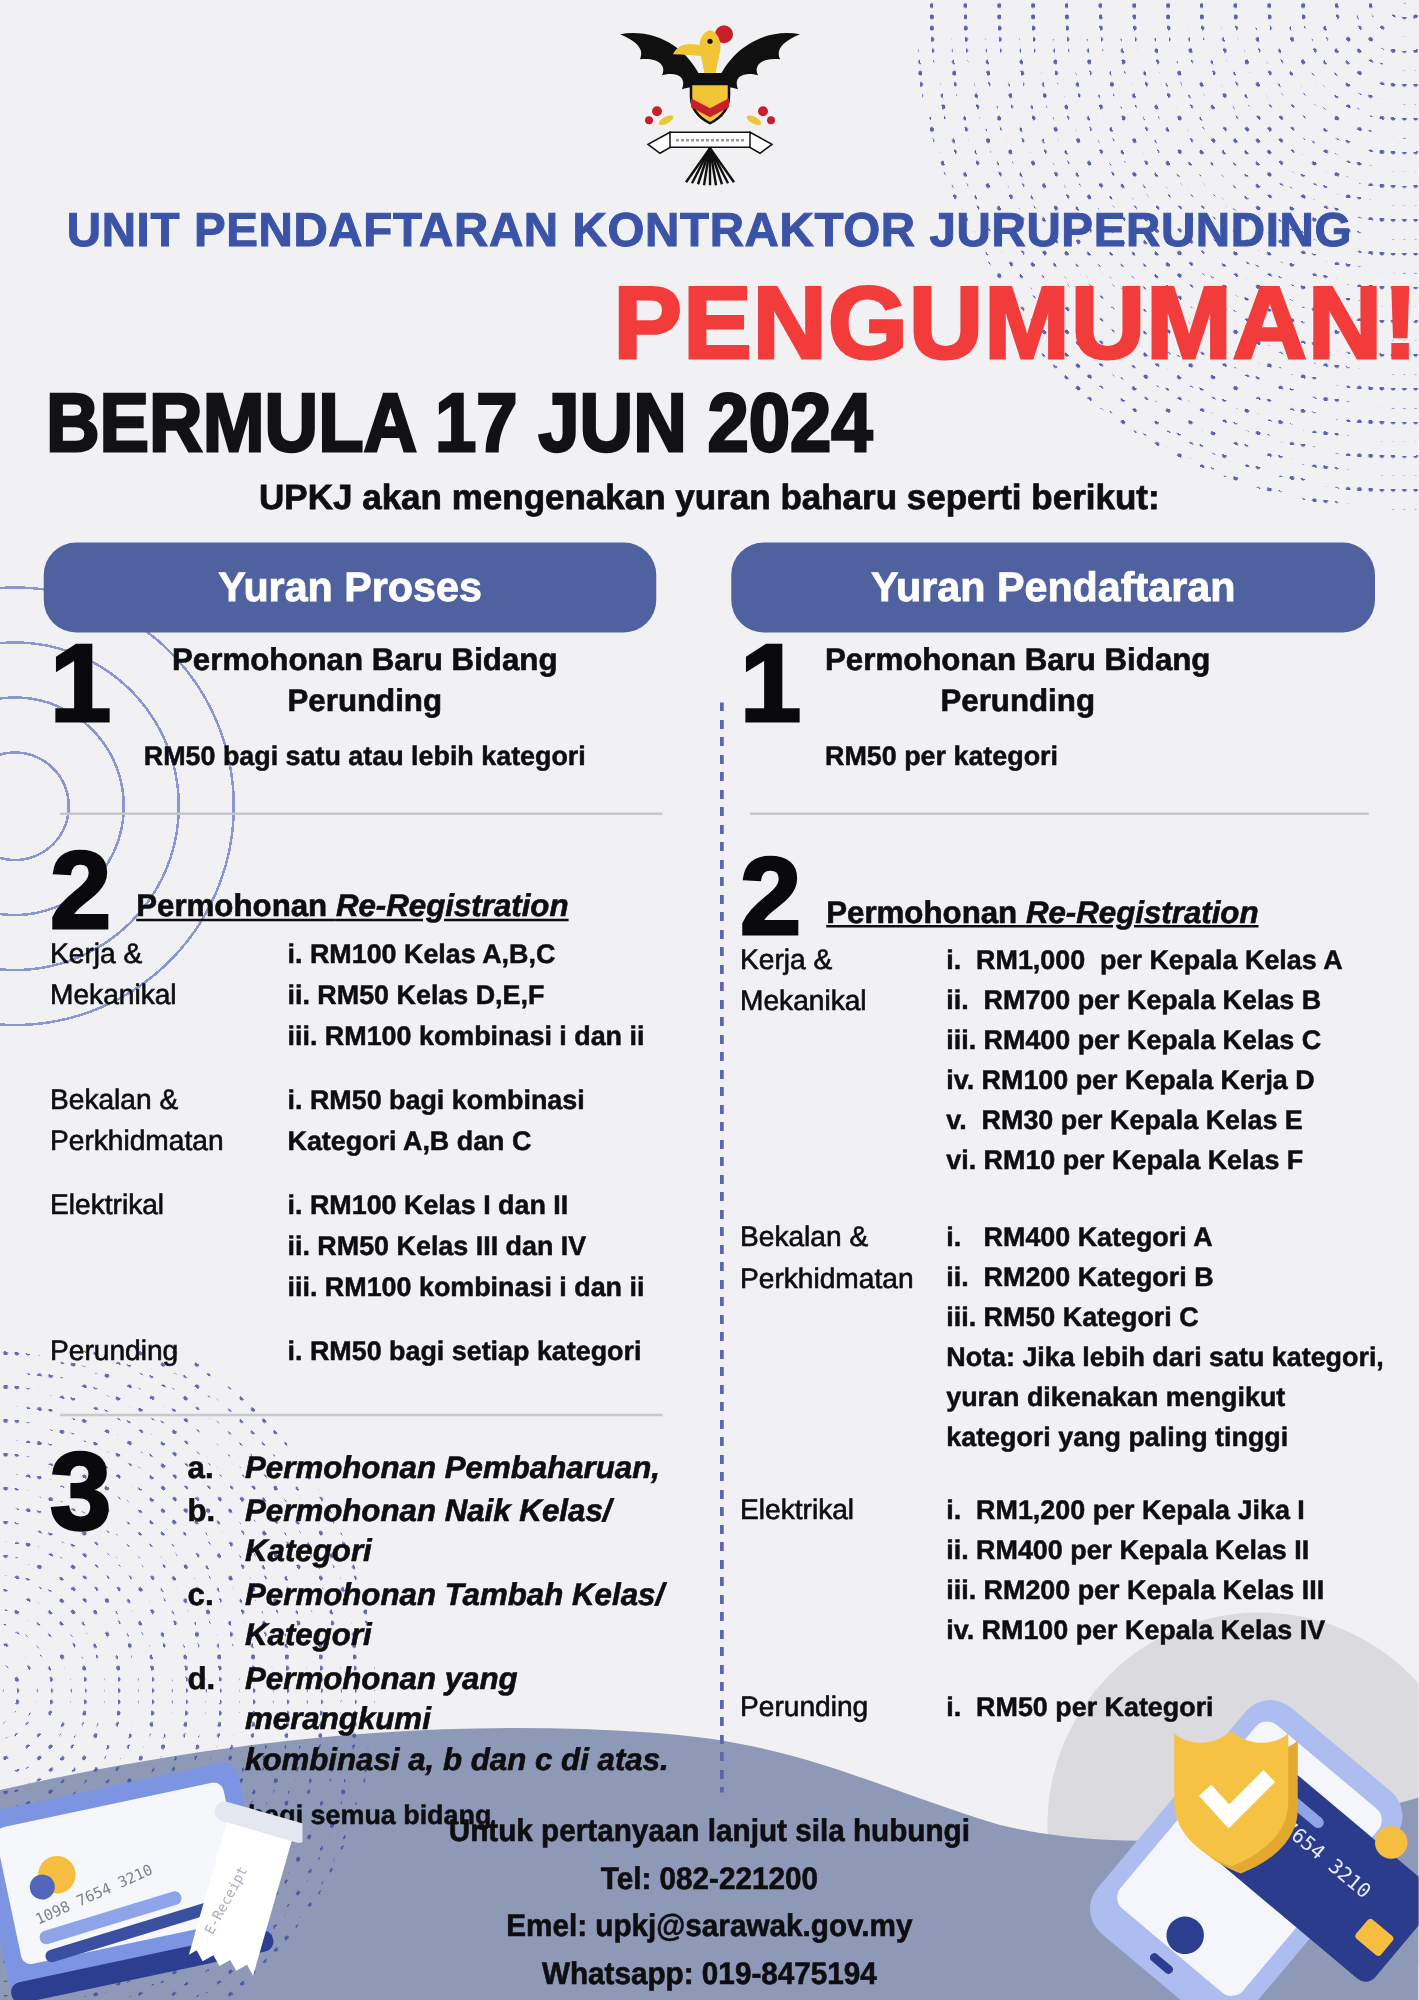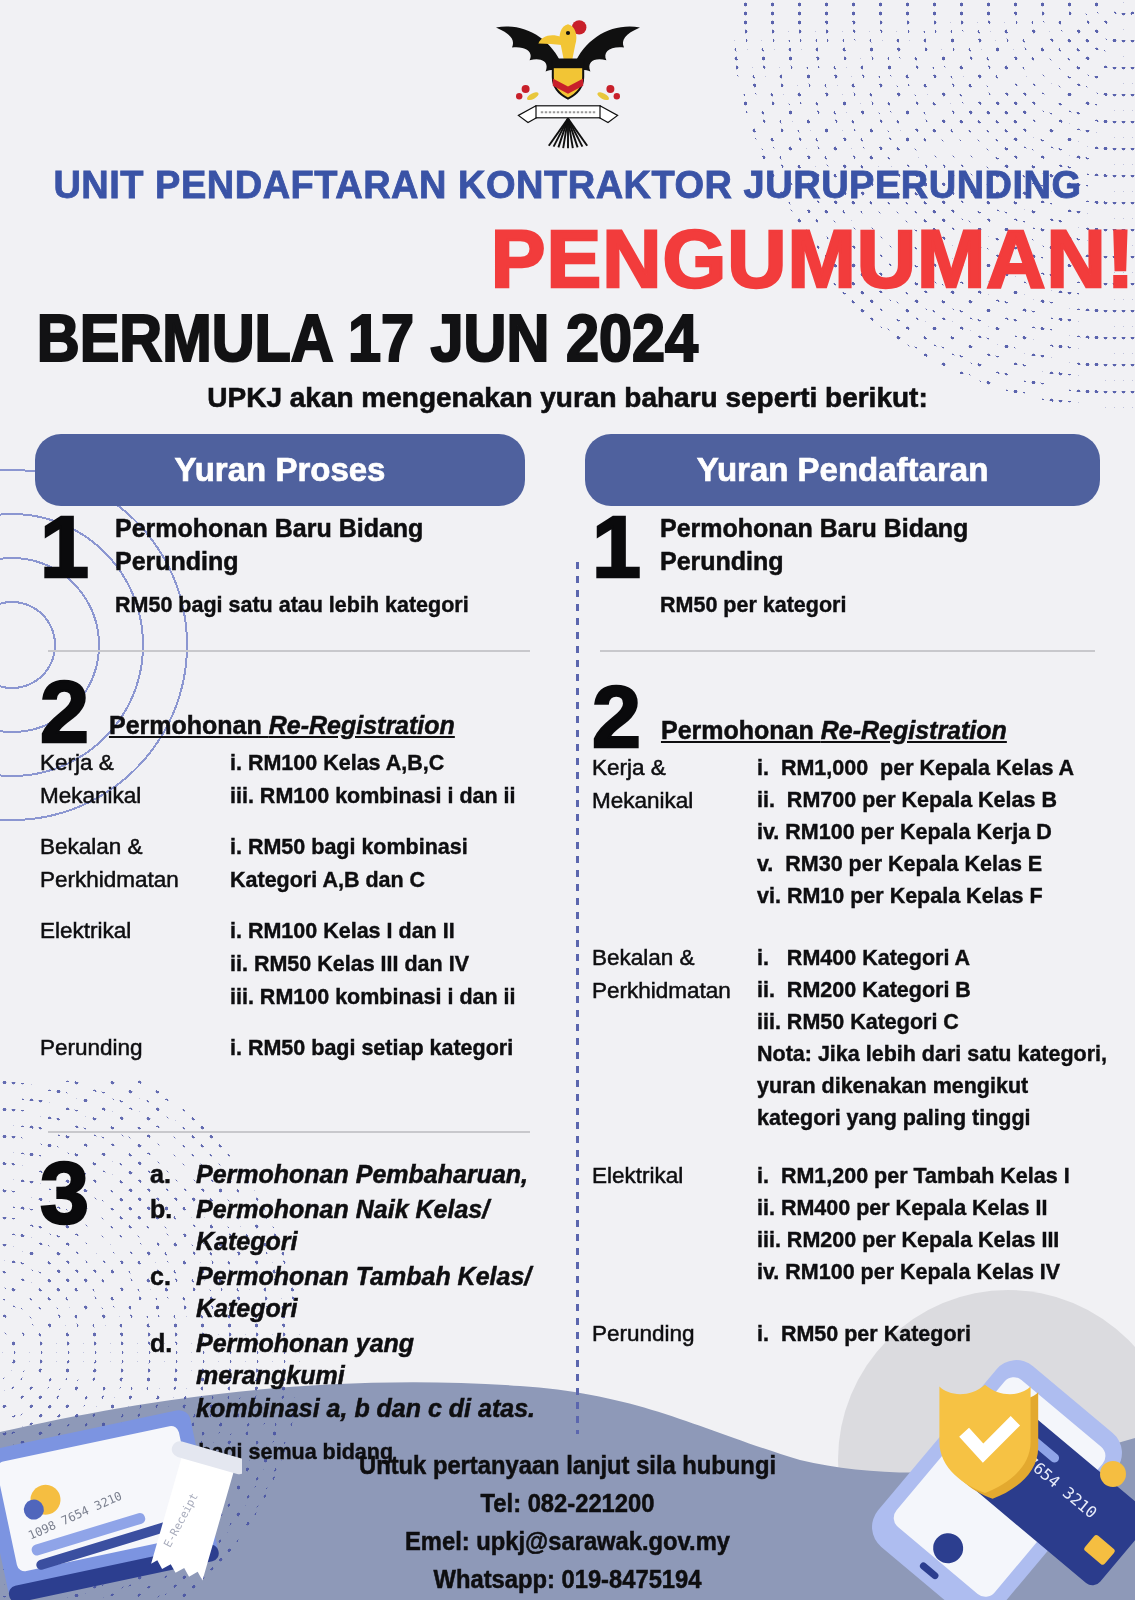--- a/index.html
+++ b/index.html
@@ -68,21 +68,21 @@
   
   .sec{position:absolute; z-index:3;}
   .flexrow{display:flex;}
   .bignum{
     font-size:88px; line-height:.8; font-weight:bold; color:#0A0A0C;
     -webkit-text-stroke:2.5px #0A0A0C; flex:0 0 auto;
   }
   .num-col-s1{width:75px;}
   .num-col-s3{width:110px;}
   .sec-heading{
-    font-size:25px; font-weight:bold; line-height:1.3; white-space:pre-line;
+    font-size:25px; font-weight:bold; line-height:1.3; white-space:pre-line;text-align:center;
     -webkit-text-stroke:.5px #0E0E10;
   }
   .sec-head{height:62px; display:flex; align-items:flex-end;}
   .sec-head .bignum{margin-right:20px;}
   .sec-head .sec-heading{padding-bottom:6px;text-decoration:underline;}
   .fee-line{font-size:21.5px; font-weight:bold; margin-top:16px; -webkit-text-stroke:.4px #0E0E10;}
   .divider{position:absolute; height:2px; background:#C8C8CC; z-index:3;}
   .frow{display:flex; align-items:flex-start;}
   .flabel{
     flex:0 0 auto; font-size:22.5px; font-weight:normal; line-height:1.45;
@@ -204,20 +204,21 @@
   <div class="sec col-left" style="left:40px; top:685px; width:505px;">
     <div class="sec-head">
       <div class="bignum">2</div>
       <div class="sec-heading"><span>Permohonan </span><i>Re-Registration</i></div>
     </div>
     <div class="frow">
       <div class="flabel">Kerja &amp;
 Mekanikal</div>
       <div class="fvals">
         <div>i. RM100 Kelas A,B,C</div>
+        <div>ii. RM50 Kelas D,E,F</div>
         <div>iii. RM100 kombinasi i dan ii</div>
       </div>
     </div>
     <div class="frow">
       <div class="flabel">Bekalan &amp;
 Perkhidmatan</div>
       <div class="fvals">
         <div>i. RM50 bagi kombinasi
 Kategori A,B dan C</div>
       </div>
@@ -283,39 +284,40 @@
     <div class="sec-head">
       <div class="bignum">2</div>
       <div class="sec-heading"><span>Permohonan </span><i>Re-Registration</i></div>
     </div>
     <div class="frow rm-gap-a">
       <div class="flabel">Kerja &amp;
 Mekanikal</div>
       <div class="fvals">
         <div>i.  RM1,000  per Kepala Kelas A</div>
         <div>ii.  RM700 per Kepala Kelas B</div>
+        <div>iii. RM400 per Kepala Kelas C</div>
         <div>iv. RM100 per Kepala Kerja D</div>
         <div>v.  RM30 per Kepala Kelas E</div>
         <div>vi. RM10 per Kepala Kelas F</div>
       </div>
     </div>
     <div class="frow rm-gap-b">
       <div class="flabel">Bekalan &amp;
 Perkhidmatan</div>
       <div class="fvals">
         <div>i.   RM400 Kategori A</div>
         <div>ii.  RM200 Kategori B</div>
         <div>iii. RM50 Kategori C</div>
         <div>Nota: Jika lebih dari satu kategori, yuran dikenakan mengikut kategori yang paling tinggi</div>
       </div>
     </div>
     <div class="frow rm-gap-a">
       <div class="flabel">Elektrikal</div>
       <div class="fvals">
-        <div>i.  RM1,200 per Tambah Kelas I</div>
+        <div>i.  RM1,200 per Kepala Jika I</div>
         <div>ii. RM400 per Kepala Kelas II</div>
         <div>iii. RM200 per Kepala Kelas III</div>
         <div>iv. RM100 per Kepala Kelas IV</div>
       </div>
     </div>
     <div class="frow">
       <div class="flabel">Perunding</div>
       <div class="fvals">
         <div>i.  RM50 per Kategori</div>
       </div>

